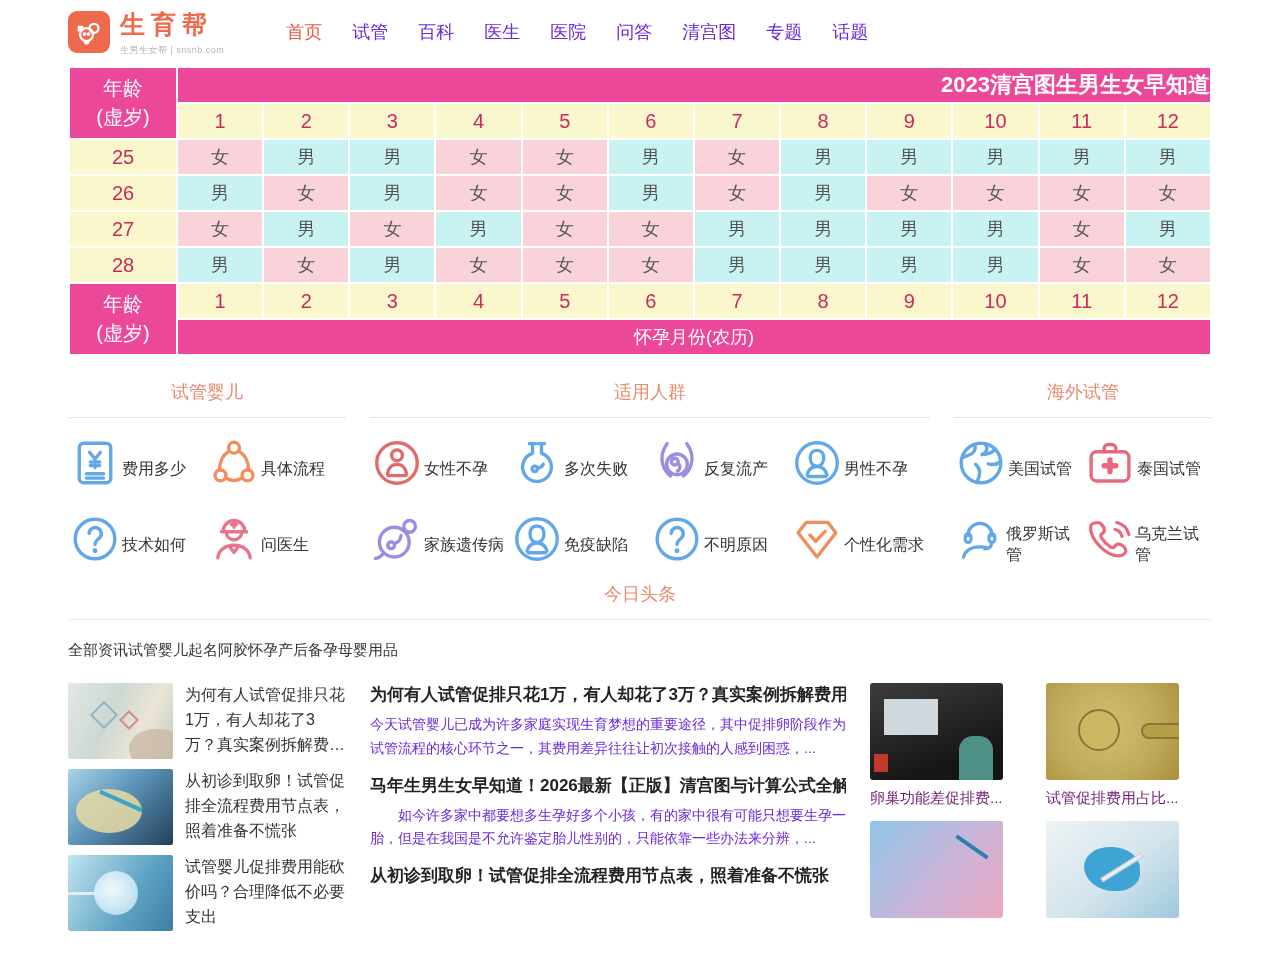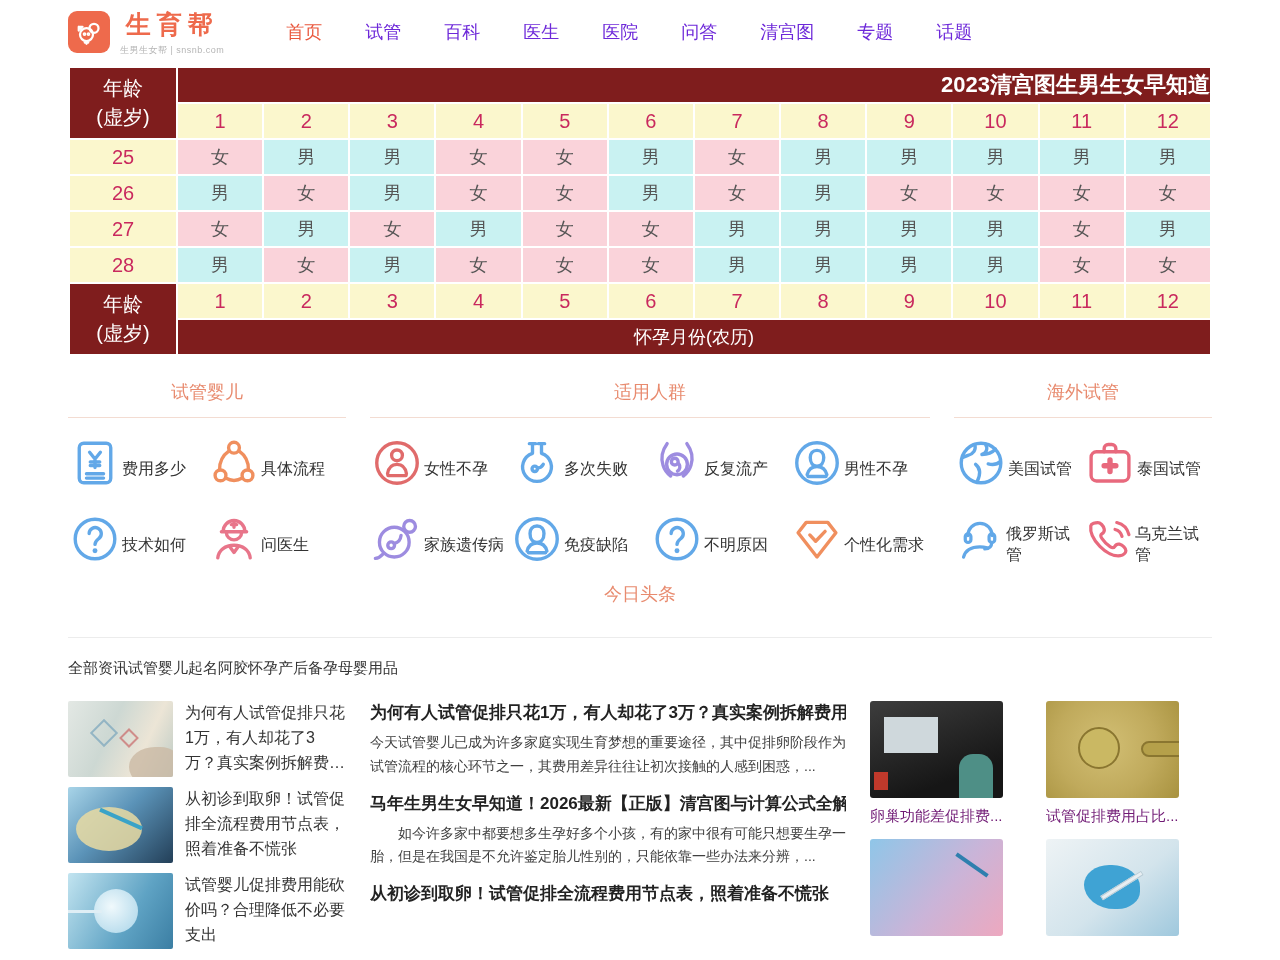--- a/index.html
+++ b/index.html
@@ -6,33 +6,33 @@
   * { margin:0; padding:0; box-sizing:border-box; }
   html,body { width:1280px; height:960px; overflow:hidden; background:#fff;
     font-family:"Liberation Sans","DejaVu Sans",sans-serif; color:#333; }
   .container { width:1144px; margin:0 auto; }
 
   
   .header { height:64px; display:flex; align-items:center; }
   .logo-box { display:flex; align-items:center; gap:10px; cursor:pointer; }
   .logo-mark { width:42px; height:42px; background:#ee6a4c; border-radius:9px;
     display:flex; align-items:center; justify-content:center; }
-  .brand { display:flex; flex-direction:column;text-align:center; }
+  .brand { display:flex; flex-direction:column; }
   .brand-name { font-size:25px; font-weight:700; color:#ee6a4c; letter-spacing:6px; }
   .brand-tag { font-size:9px; color:#b5b5b5; margin-top:3px; letter-spacing:.5px; }
-  .nav { display:flex; margin-left:62px; gap:43px; font-size:18px; }
+  .nav { display:flex; margin-left:62px; gap:30px; font-size:18px; }
   .nav-item { cursor:pointer; color:#6d28d9; }
   .nav-item.active { color:#e9573d; }
 
   
   .qg-wrap { margin-top:2px; }
   table.qg { width:100%; border-collapse:collapse; table-layout:fixed; text-align:center; }
   table.qg td { border:2px solid #fff; height:36px; }
   .col-age { width:108px; }
-  .c-pink { background:#7f1d1d; color:#fff; }
+  .c-pink { background:#ec4899; color:#fff; }
   .c-yellow { background:#fbf7cd; color:#c9295e; }
   .qg-title { font-size:22px; font-weight:700; height:36px;text-align:right; }
   .qg-month { font-size:20px; height:34px; }
   .qg-agenum { font-size:20px; }
   .age-span { font-size:20px; line-height:1.45; }
   .qg-cell { font-size:18px; color:#555; }
   .qg-cell.girl { background:#fad3da; }
   .qg-cell.boy { background:#c9f2f2; }
   .qg-foot { font-size:18px; height:38px; }
 
@@ -45,35 +45,35 @@
     border-bottom:1px solid #f3dcd2; }
   .sec-grid { display:grid; margin-top:18px; row-gap:22px; }
   .grid-2 { grid-template-columns:1fr 1fr; }
   .grid-4 { grid-template-columns:repeat(4,1fr); }
   .sec-item { display:flex; flex-direction:row; align-items:center; cursor:pointer; }
   .sec-item svg { width:54px; height:54px; }
   .sec-label { margin-top:12px; font-size:16px; color:#333; }
 
   
   .headlines { margin-top:16px; }
-  .head-title { text-align:center; font-size:18px; color:#e88b6f; padding-bottom:31px;
+  .head-title { text-align:center; font-size:18px; color:#e88b6f; padding-bottom:13px;
     border-bottom:1px solid #ececec; }
   .tabs { display:flex; margin-top:21px; font-size:15px; }
   .tab { cursor:pointer; color:#333; }
   .news { display:flex; gap:24px; margin-top:23px; }
   .news-left { width:278px; display:flex; flex-direction:column; gap:10px; }
   .news-item { display:flex; gap:12px; cursor:pointer; }
   .thumb { width:105px; height:76px; flex:none; border-radius:2px; position:relative; overflow:hidden; }
   .thumb span, .card-img span { position:absolute; display:block; }
   .news-item-title { font-size:16px; line-height:1.55; color:#333;
     display:-webkit-box; -webkit-line-clamp:3; -webkit-box-orient:vertical; overflow:hidden; }
   .news-mid { width:476px; display:flex; flex-direction:column; gap:13px; }
   .feed-title { font-size:17px; font-weight:700; color:#222;
     white-space:nowrap; overflow:hidden; }
-  .feed-excerpt { margin-top:7px; font-size:14px; color:#404040; line-height:1.7;
+  .feed-excerpt { margin-top:7px; font-size:14px; color:#6d28d9; line-height:1.7;
     display:-webkit-box; -webkit-line-clamp:2; -webkit-box-orient:vertical; overflow:hidden; }
   .news-right { width:342px; display:grid; grid-template-columns:133px 133px;
     column-gap:43px; row-gap:13px; align-content:start; }
   .card { cursor:pointer; }
   .card-img { width:133px; height:97px; border-radius:3px; position:relative; overflow:hidden; }
   .card-caption { margin-top:9px; font-size:15px; color:#701a75; white-space:nowrap; overflow:hidden; }
 
   
   .thumb-1 { background:linear-gradient(115deg,#e3e8e4,#cdd8d3 40%,#ece5d6 70%,#bccac4); }
   .thumb-1 .hex1 { width:20px; height:20px; border:2px solid #7fa8bd; transform:rotate(45deg); left:26px; top:22px; opacity:.75; background:transparent; }

